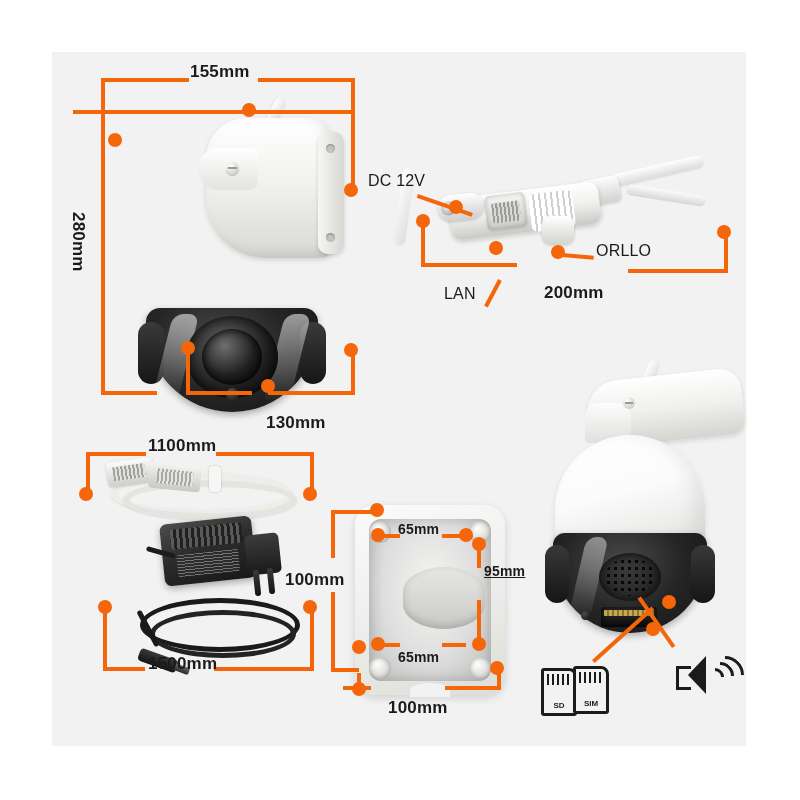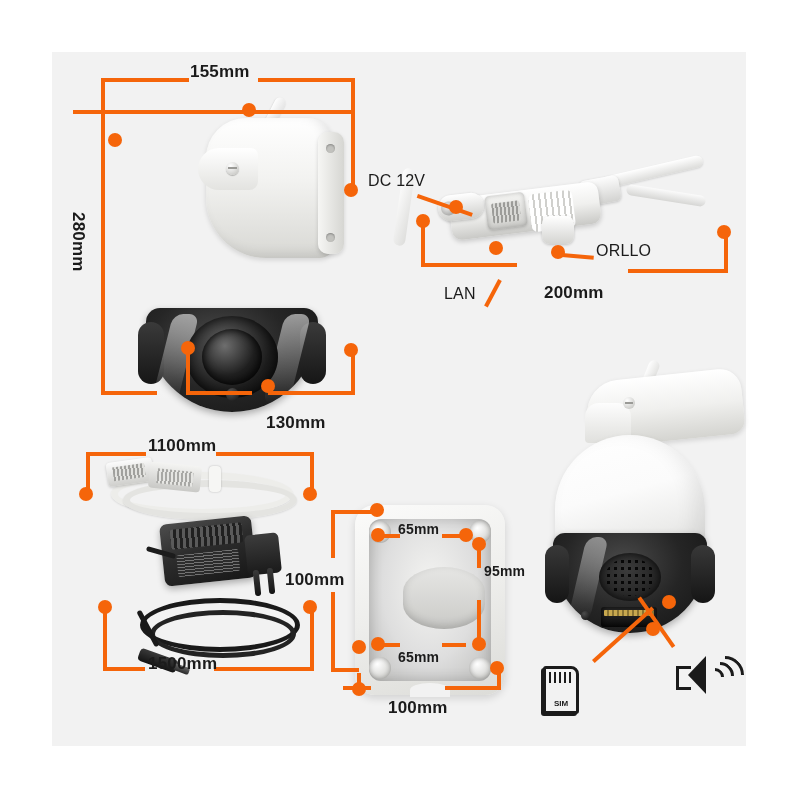--- a/index.html
+++ b/index.html
@@ -599,40 +599,40 @@
   <div class="dot" style="left:371px;top:528px;"></div>
   <div class="hline" style="left:378px;top:534px;width:22px;"></div>
   <div class="hline" style="left:442px;top:534px;width:24px;"></div>
   <div class="dot" style="left:459px;top:528px;"></div>
   <div class="lbl" style="left:398px;top:521px;font-size:14px;">65mm</div>
 
   <div class="dot" style="left:472px;top:537px;"></div>
   <div class="vline" style="left:477px;top:544px;height:24px;"></div>
   <div class="vline" style="left:477px;top:600px;height:40px;"></div>
   <div class="dot" style="left:472px;top:637px;"></div>
-  <div class="lbl" style="left:484px;top:563px;font-size:14px;">95mm</div>
+  <div class="lbl" style="left:484px;top:563px;font-size:14px;text-decoration:underline;">95mm</div>
 
   <div class="dot" style="left:371px;top:637px;"></div>
   <div class="hline" style="left:378px;top:643px;width:22px;"></div>
   <div class="hline" style="left:442px;top:643px;width:24px;"></div>
   <div class="lbl" style="left:398px;top:649px;font-size:14px;">65mm</div>
 
   <div class="dot" style="left:352px;top:682px;"></div>
   <div class="vline" style="left:357px;top:673px;height:16px;"></div>
   <div class="hline" style="left:343px;top:686px;width:28px;"></div>
   <div class="hline" style="left:445px;top:686px;width:56px;"></div>
   <div class="vline" style="left:497px;top:668px;height:22px;"></div>
   <div class="dot" style="left:490px;top:661px;"></div>
   <div class="lbl" style="left:388px;top:698px;">100mm</div>
 
   <div class="card" style="left:541px;top:668px;">
     <div class="pins"></div>
     <div class="cap">SD</div>
   </div>
-  <div class="card" style="left:543px;top:666px;text-decoration:underline;">
+  <div class="card" style="left:573px;top:666px;text-decoration:underline;">
     <div class="pins"></div>
     <div class="cap">SIM</div>
   </div>
   <div class="hline" style="left:592px;top:660px;width:80px;transform:rotate(-42deg);transform-origin:0 0;"></div>
   <div class="dot" style="left:646px;top:622px;"></div>
 
   <div class="obj" id="audio-icon">
     <div class="spk"></div>
     <div class="cone"></div>
     <div class="wave w1"></div>

